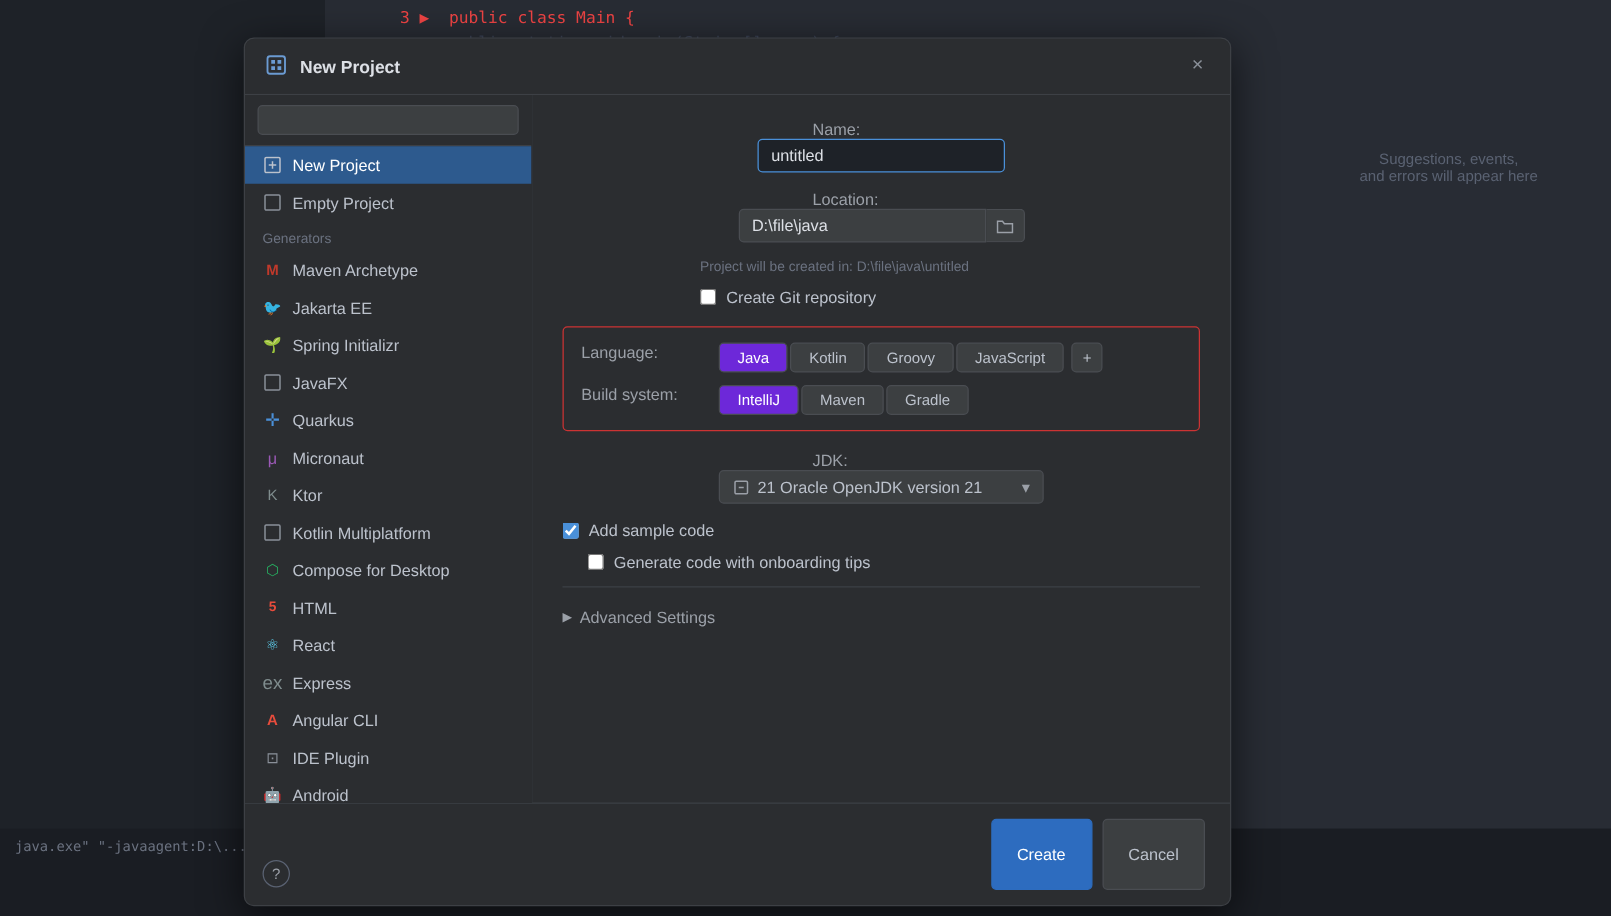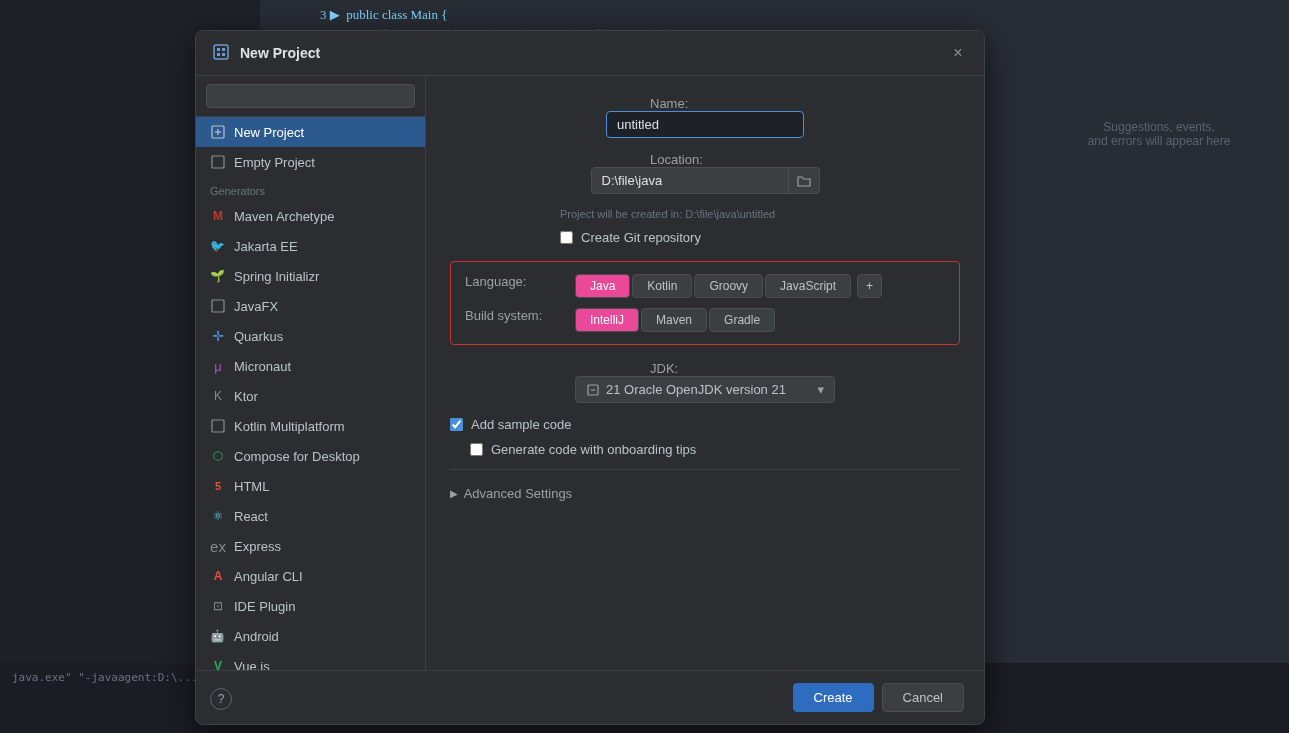--- a/index.html
+++ b/index.html
@@ -270,21 +270,21 @@
       background: #3c3f41;
       border: 1px solid #4a4d52;
       border-radius: 4px;
       padding: 4px 14px;
       color: #bcc2cc;
       font-size: 12px;
       cursor: pointer;
     }
 
     .btn-option.active {
-      background: #ec4899;
+      background: #6d28d9;
       color: #ffffff;
     }
 
     .btn-add {
       background: #3c3f41;
       border: 1px solid #4a4d52;
       border-radius: 4px;
       padding: 4px 8px;
       color: #bcc2cc;
       font-size: 12px;
@@ -358,21 +358,21 @@
       padding: 6px 20px;
       color: #ffffff;
       font-size: 13px;
       cursor: pointer;
     }
 
     .btn-cancel {
       background: #3c3f41;
       border: 1px solid #4a4d52;
       border-radius: 4px;
-      padding: 6px 20px;
+      padding: 20px 20px;
       color: #bcc2cc;
       font-size: 13px;
       cursor: pointer;
     }
 
     .help-btn {
       position: absolute;
       bottom: 14px;
       left: 14px;
       width: 22px;
@@ -406,21 +406,21 @@
       line-height: 20px;
       padding: 0 10px 0 60px;
       white-space: nowrap;
     }
   </style>
 </head>
 <body>
 
 <div class="bg-editor">
   <div class="code-bg">
-    <div class="code-line" style="color:#7dd3fc;font-family:Liberation Serif, serif;">  3 ▶&nbsp;&nbsp;public class Main {</div>
+    <div class="code-line" style="color:#ef4444;">  3 ▶&nbsp;&nbsp;public class Main {</div>
     <div class="code-line" style="color:#3d4558;">&nbsp;&nbsp;&nbsp;&nbsp;&nbsp;public static void main(String[] args) {</div>
   </div>
 </div>
 
 <div class="suggestions-panel">
   <div>Suggestions, events,</div>
   <div>and errors will appear here</div>
 </div>
 
 <div class="bg-terminal">

